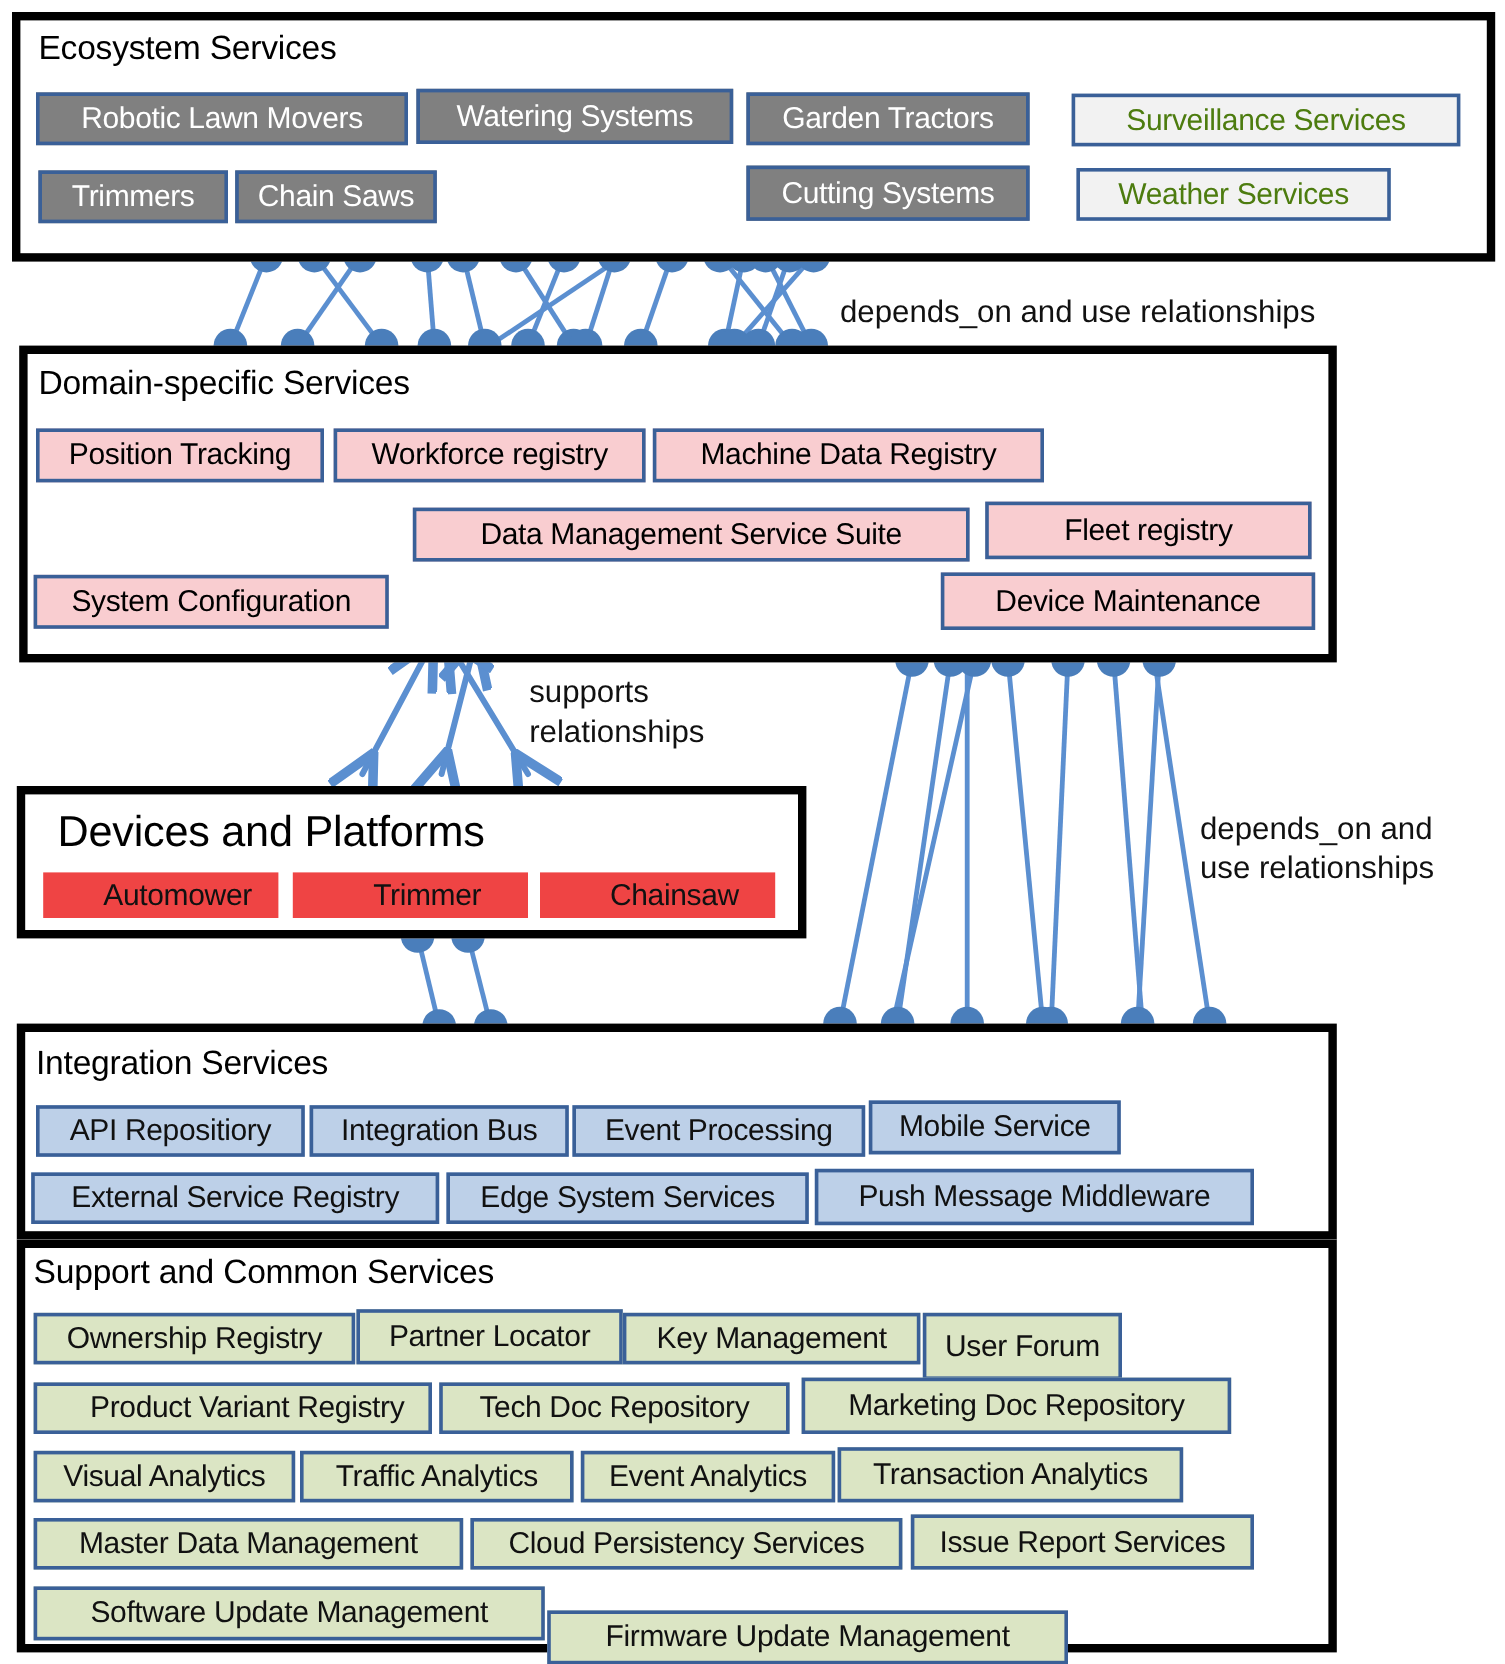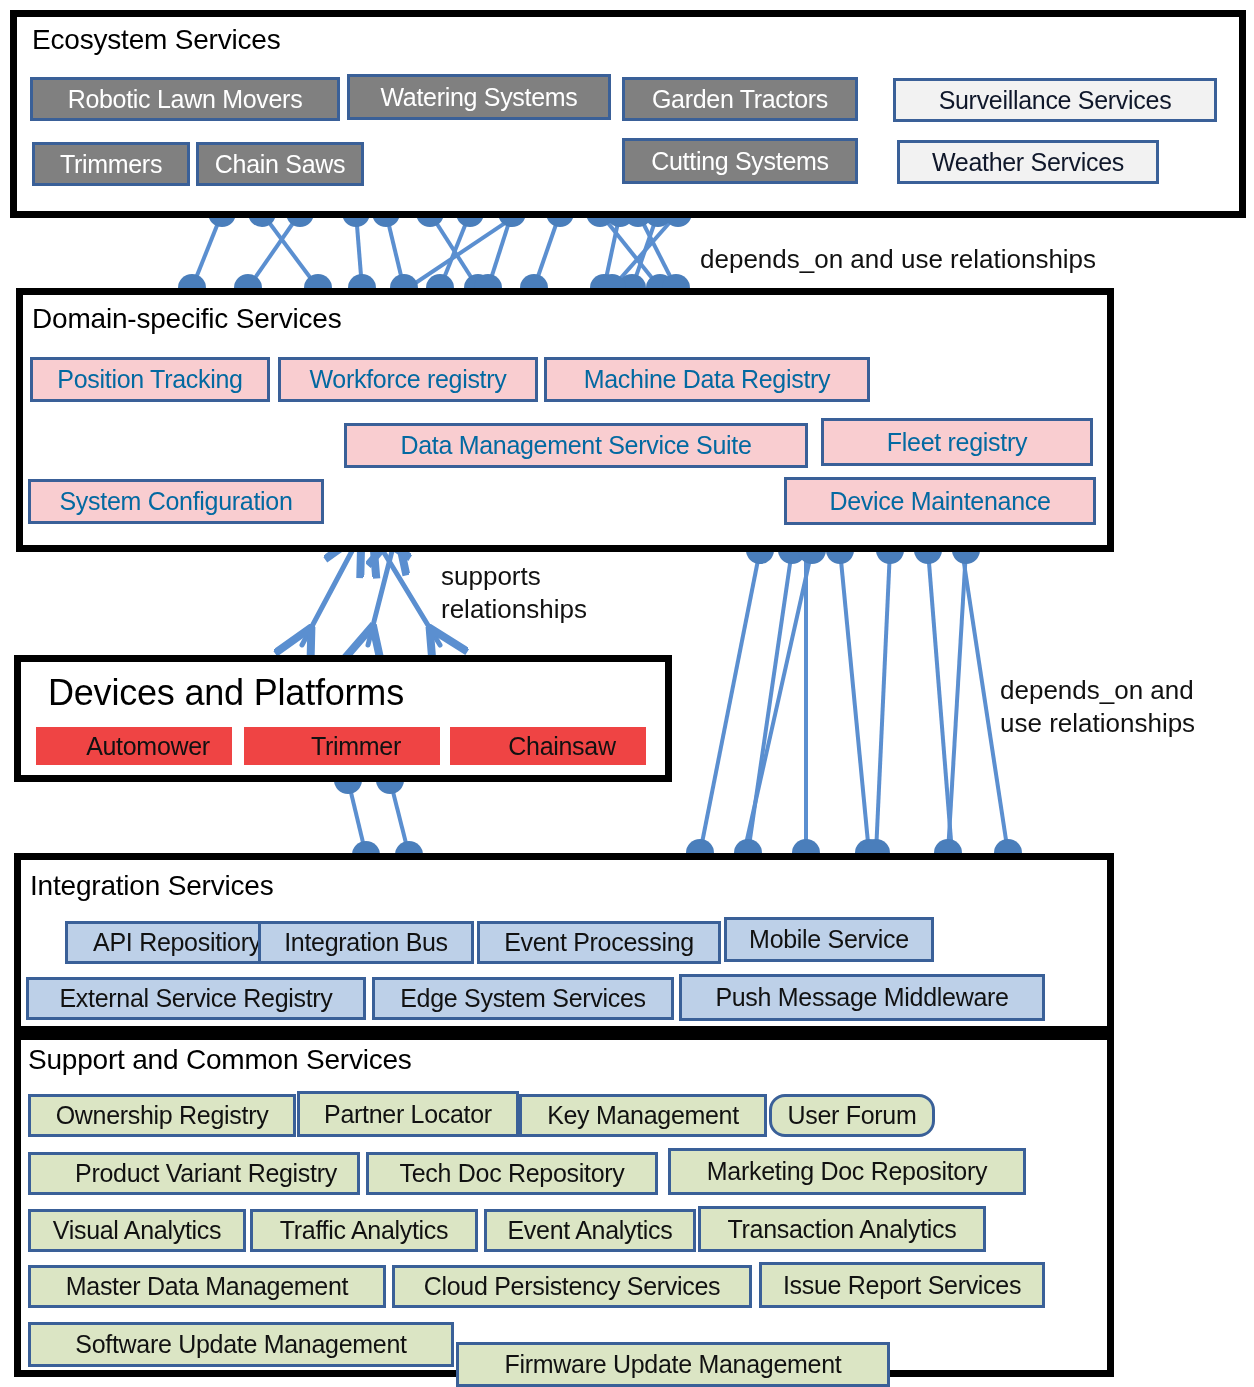--- a/index.html
+++ b/index.html
@@ -36,26 +36,26 @@
     line-height:1;
     letter-spacing:-0.3px;
   }
   .n-gray{
     background:#808080;
     color:#ffffff;
     border:3px solid #3a6098;
   }
   .n-white{
     background:#f2f2f2;
-    color:#0f172a;
+    color:#4d7c0f;
     border:3px solid #3a6098;
   }
   .n-pink{
     background:#f9cdd0;
-    color:#0369a1;
+    color:#000000;
     border:3px solid #3a6098;
   }
   .n-blue{
     background:#bdd0e8;
     color:#111111;
     border:3px solid #3a6098;
   }
   .n-green{
     background:#dbe5c4;
     color:#111111;
@@ -223,37 +223,37 @@
   <div class="layer-title" style="left:32px;top:672px;font-size:36px;margin-left:16px;">Devices and Platforms</div>
 
   <div class="node n-plain" style="left:36px;top:727px;width:196px;height:38px;font-size:25px;">Automower</div>
   <div class="node n-plain" style="left:244px;top:727px;width:196px;height:38px;font-size:25px;">Trimmer</div>
   <div class="node n-plain" style="left:450px;top:727px;width:196px;height:38px;font-size:25px;">Chainsaw</div>
 
   <div class="layer" style="left:14px;top:853px;width:1100px;height:180px;">
   </div>
   <div class="layer-title" style="left:30px;top:870px;font-size:28px;">Integration Services</div>
 
-  <div class="node n-blue" style="left:30px;top:921px;width:224px;height:43px;font-size:25px;margin-left:35px;">API Repositiory</div>
+  <div class="node n-blue" style="left:30px;top:921px;width:224px;height:43px;font-size:25px;">API Repositiory</div>
   <div class="node n-blue" style="left:258px;top:921px;width:216px;height:43px;font-size:25px;">Integration Bus</div>
   <div class="node n-blue" style="left:477px;top:921px;width:244px;height:43px;font-size:25px;">Event Processing</div>
   <div class="node n-blue" style="left:724px;top:917px;width:210px;height:45px;font-size:25px;">Mobile Service</div>
 
   <div class="node n-blue" style="left:26px;top:977px;width:340px;height:43px;font-size:25px;">External Service Registry</div>
   <div class="node n-blue" style="left:372px;top:977px;width:302px;height:43px;font-size:25px;">Edge System Services</div>
   <div class="node n-blue" style="left:679px;top:974px;width:366px;height:47px;font-size:25px;">Push Message Middleware</div>
 
   <div class="layer" style="left:14px;top:1033px;width:1100px;height:344px;">
   </div>
   <div class="layer-title" style="left:28px;top:1044px;font-size:28px;">Support and Common Services</div>
 
   <div class="node n-green" style="left:28px;top:1094px;width:268px;height:43px;font-size:25px;">Ownership Registry</div>
   <div class="node n-green" style="left:297px;top:1091px;width:222px;height:46px;font-size:25px;">Partner Locator</div>
   <div class="node n-green" style="left:519px;top:1094px;width:248px;height:43px;font-size:25px;">Key Management</div>
-  <div class="node n-green" style="left:769px;top:1094px;width:166px;height:43px;font-size:25px;border-radius:16px;">User Forum</div>
+  <div class="node n-green" style="left:769px;top:1094px;width:166px;height:56px;font-size:25px;">User Forum</div>
 
   <div class="node n-green" style="left:28px;top:1152px;width:332px;height:43px;font-size:25px;padding-left:24px;">Product Variant Registry</div>
   <div class="node n-green" style="left:366px;top:1152px;width:292px;height:43px;font-size:25px;">Tech Doc Repository</div>
   <div class="node n-green" style="left:668px;top:1148px;width:358px;height:47px;font-size:25px;">Marketing Doc Repository</div>
 
   <div class="node n-green" style="left:28px;top:1209px;width:218px;height:43px;font-size:25px;">Visual Analytics</div>
   <div class="node n-green" style="left:250px;top:1209px;width:228px;height:43px;font-size:25px;">Traffic Analytics</div>
   <div class="node n-green" style="left:484px;top:1209px;width:212px;height:43px;font-size:25px;">Event Analytics</div>
   <div class="node n-green" style="left:698px;top:1206px;width:288px;height:46px;font-size:25px;">Transaction Analytics</div>
 

